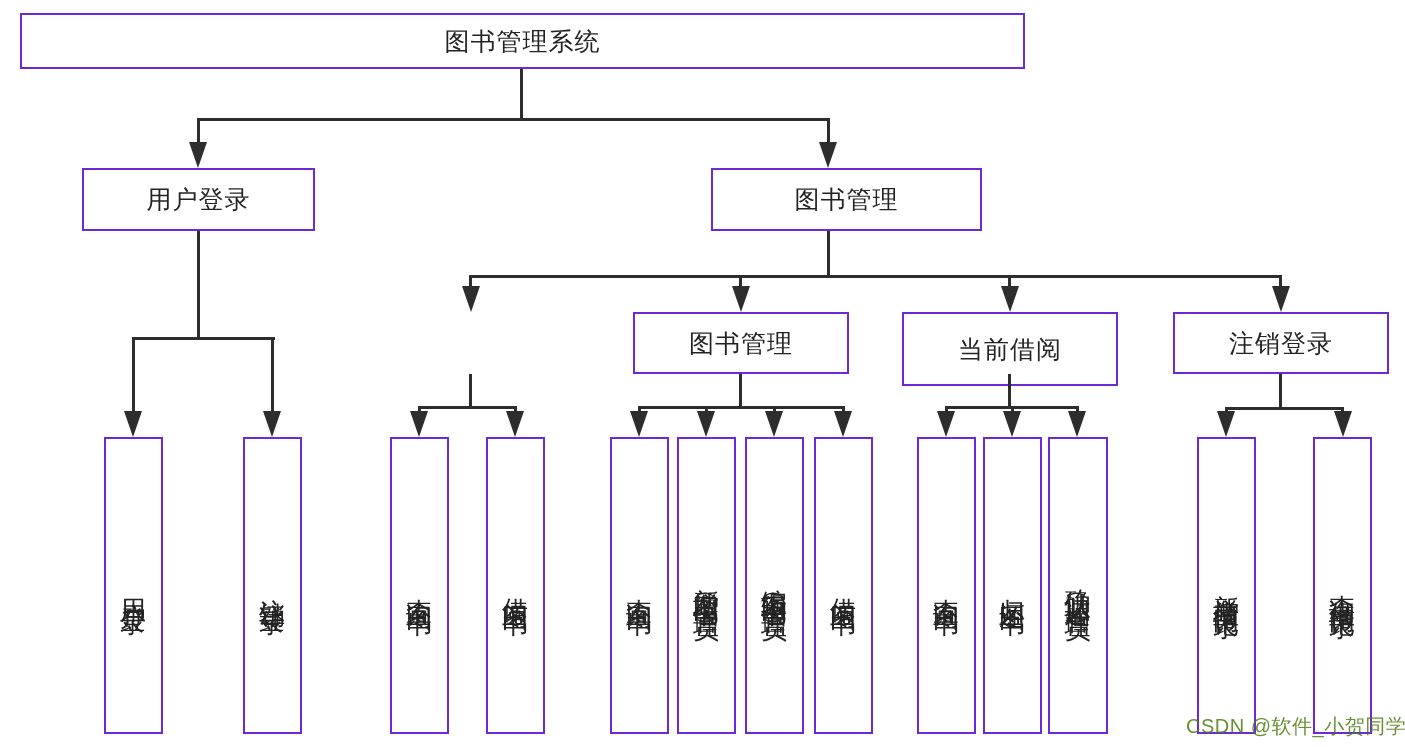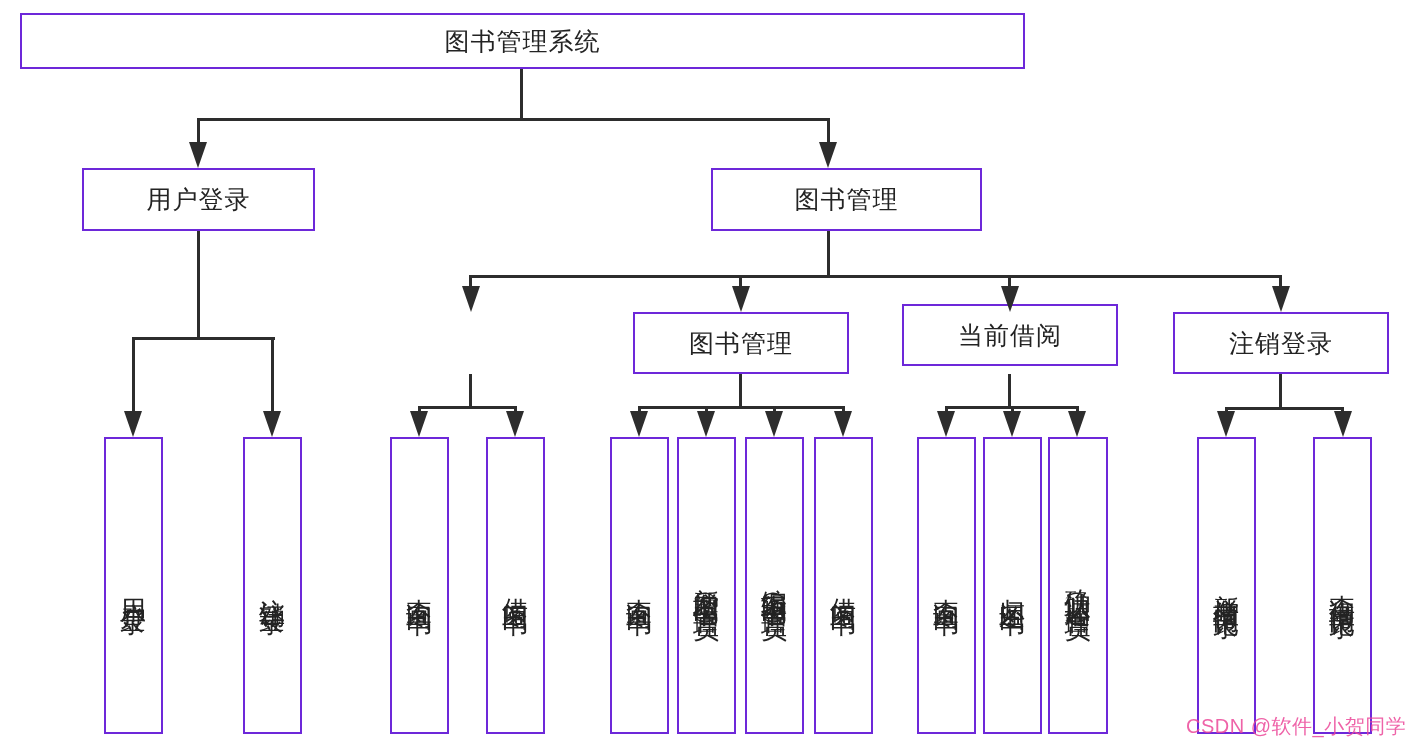--- a/index.html
+++ b/index.html
@@ -34,21 +34,21 @@
   .ah{
     position:absolute;width:0;height:0;
     border-left:9px solid transparent;
     border-right:9px solid transparent;
     border-top:26px solid #2d2d2d;
   }
   .watermark{
     position:absolute;
     left:1186px;top:713px;
     font-size:20px;
-    color:#ec4899;
+    color:#4d7c0f;
     opacity:.85;
     letter-spacing:.5px;
     z-index:5;
     white-space:nowrap;
     text-align:right;
   }
 </style>
 </head>
 <body>
 
@@ -64,21 +64,21 @@
 
   <div class="box hbox" style="left:711px;top:168px;width:271px;height:63px">
     <span>图书管理</span>
   </div>
 
 
   <div class="box hbox" style="left:633px;top:312px;width:216px;height:62px">
     <span>图书管理</span>
   </div>
 
-  <div class="box hbox" style="left:902px;top:304px;width:216px;height:62px">
+  <div class="box hbox" style="left:902px;top:312px;width:216px;height:74px">
     <span>当前借阅</span>
   </div>
 
   <div class="box hbox" style="left:1173px;top:312px;width:216px;height:62px">
     <span>注销登录</span>
   </div>
 
   <div class="box" style="left:104px;top:437px;width:59px;height:297px">
     <span class="vtext">用户登录</span>
   </div>

